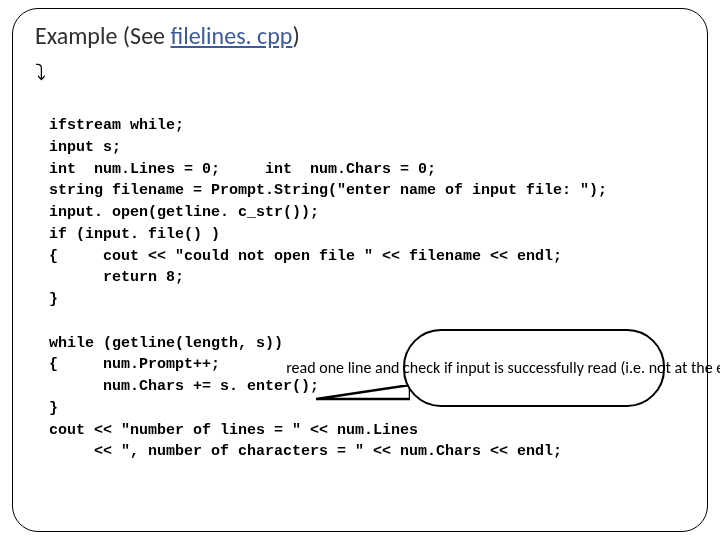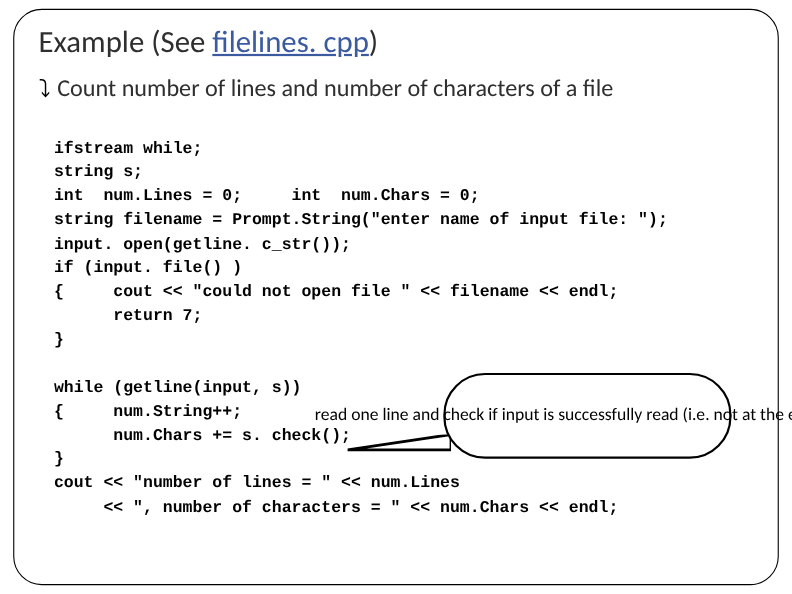--- a/index.html
+++ b/index.html
@@ -15,21 +15,21 @@
     position: absolute;
     top: 8px;
     left: 12px;
     right: 12px;
     bottom: 8px;
     border: 1.5px solid #000;
     border-radius: 26px;
     padding: 14px 22px 18px 22px;
   }
   .title {
-    font-size: 28px;
+    font-size: 24px;
     font-weight: 400;
     color: #2f2f2f;
     margin-bottom: 12px;
     line-height: 1.1;
   }
   .title .fname {
     color: #3b5aa0;
     text-decoration: underline;
   }
   .bullet-row {
@@ -91,37 +91,36 @@
 <body>
 
 <div class="slide-frame">
 
   <h1 class="title">
     <span>Example (See </span><span class="fname">filelines. cpp</span><span>)</span>
   </h1>
 
   <div class="bullet-row">
     <span class="bullet-icon">⤵</span>
-    <span>Count number of lines and number of characters of a file</span>
   </div>
 
   <div class="code-area">
 <span>ifstream while;</span>
-<span>string s;</span>
+<span>input s;</span>
 <span>int  num.Lines = 0;     int  num.Chars = 0;</span>
 <span>string filename = Prompt.String("enter name of input file: ");</span>
 <span>input. open(getline. c_str());</span>
 <span>if (input. file() )</span>
 <span>{     cout &lt;&lt; "could not open file " &lt;&lt; filename &lt;&lt; endl;</span>
-<span>      return 7;</span>
+<span>      return 8;</span>
 <span>}</span>
 <span></span>
-<span>while (getline(input, s))</span>
-<span>{     num.String++;</span>
-<span>      num.Chars += s. check();</span>
+<span>while (getline(length, s))</span>
+<span>{     num.Prompt++;</span>
+<span>      num.Chars += s. enter();</span>
 <span>}</span>
 <span>cout &lt;&lt; "number of lines = " &lt;&lt; num.Lines</span>
 <span>     &lt;&lt; ", number of characters = " &lt;&lt; num.Chars &lt;&lt; endl;</span>
 
     <svg class="callout-tail" viewBox="0 0 94 26">
       <polygon points="0,14 94,0 94,14" fill="#fff" stroke="#000" stroke-width="2.5" stroke-linejoin="round"></polygon>
     </svg>
     <div class="callout">
       <span>read one line and check if input is successfully read (i.e.&nbsp;not at the end of file</span>
     </div>

